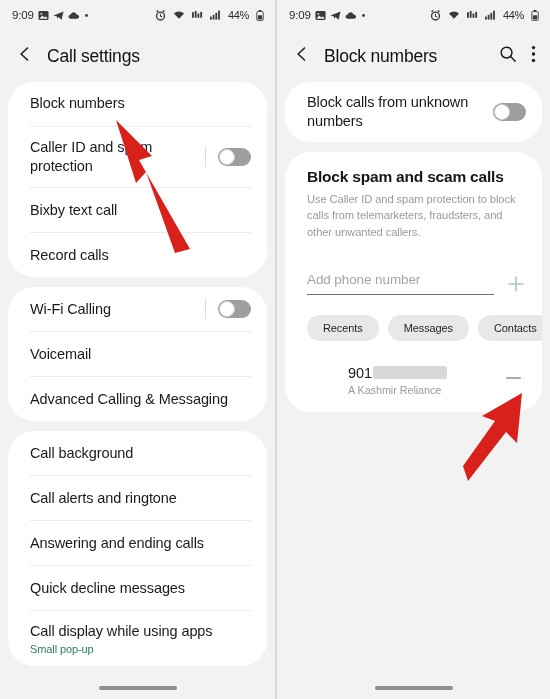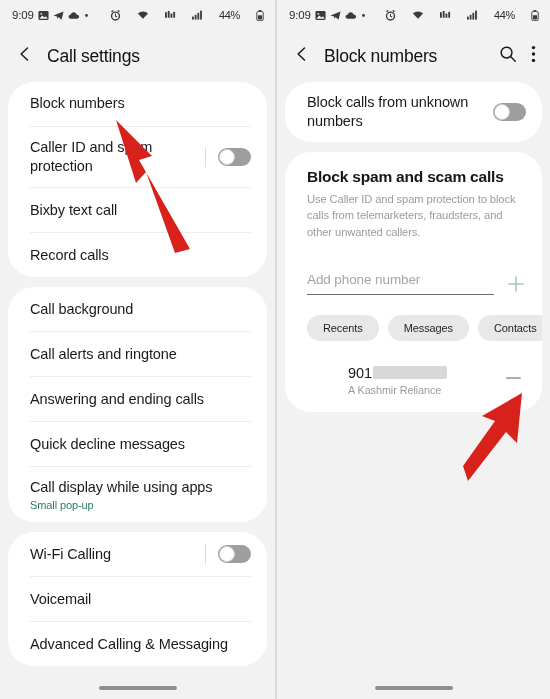--- a/index.html
+++ b/index.html
@@ -28,21 +28,21 @@
     height: 30px;
     display: flex;
     align-items: center;
     justify-content: space-between;
     padding: 0 11px 0 12px;
     background: #f2f2f2;
     font-size: 11px;
     color: #1c1c1c;
   }
   .sb-left { display: flex; align-items: center; gap: 4px; }
-  .sb-right { display: flex; align-items: center; gap: 16px; }
+  .sb-right { display: flex; align-items: center; gap: 7px; }
   .sb-time { font-size: 11.5px; letter-spacing: -0.2px; color: #2b2b2b; }
   .sb-ico { display: inline-flex; align-items: center; }
   .sb-pct { font-size: 11px; color: #2b2b2b; letter-spacing: -0.3px; }
 
   
   .appbar {
     height: 52px;
     display: flex;
     align-items: center;
     padding: 0 14px 0 17px;
@@ -343,72 +343,72 @@
         <div class="row">
           <div class="labels">
             <div class="row-title">Record calls</div>
           </div>
         </div>
       </div>
 
       <div class="card">
         <div class="row">
           <div class="labels">
-            <div class="row-title">Call background</div>
-          </div>
-        </div>
-        <div class="divider"></div>
-        <div class="row">
-          <div class="labels">
-            <div class="row-title">Call alerts and ringtone</div>
-          </div>
-        </div>
-        <div class="divider"></div>
-        <div class="row">
-          <div class="labels">
-            <div class="row-title">Answering and ending calls</div>
-          </div>
-        </div>
-        <div class="divider"></div>
-        <div class="row">
-          <div class="labels">
-            <div class="row-title">Quick decline messages</div>
-          </div>
-        </div>
-        <div class="divider"></div>
-        <div class="row">
-          <div class="labels">
-            <div class="row-title">Call display while using apps</div>
-            <div class="row-sub">Small pop-up</div>
-          </div>
-        </div>
-      </div>
-
-      <div class="card">
-        <div class="row">
-          <div class="labels">
             <div class="row-title">Wi-Fi Calling</div>
           </div>
           <div class="toggle-wrap">
             <div class="toggle-sep"></div>
             <div class="toggle">
                 <div class="knob"></div>
               </div>
           </div>
         </div>
         <div class="divider"></div>
         <div class="row">
           <div class="labels">
             <div class="row-title">Voicemail</div>
           </div>
         </div>
         <div class="divider"></div>
         <div class="row">
           <div class="labels">
             <div class="row-title">Advanced Calling &amp; Messaging</div>
+          </div>
+        </div>
+      </div>
+
+      <div class="card">
+        <div class="row">
+          <div class="labels">
+            <div class="row-title">Call background</div>
+          </div>
+        </div>
+        <div class="divider"></div>
+        <div class="row">
+          <div class="labels">
+            <div class="row-title">Call alerts and ringtone</div>
+          </div>
+        </div>
+        <div class="divider"></div>
+        <div class="row">
+          <div class="labels">
+            <div class="row-title">Answering and ending calls</div>
+          </div>
+        </div>
+        <div class="divider"></div>
+        <div class="row">
+          <div class="labels">
+            <div class="row-title">Quick decline messages</div>
+          </div>
+        </div>
+        <div class="divider"></div>
+        <div class="row">
+          <div class="labels">
+            <div class="row-title">Call display while using apps</div>
+            <div class="row-sub">Small pop-up</div>
           </div>
         </div>
       </div>
 
     </div>
 
     <div class="navbar">
       <div class="navpill"></div>
     </div>
 

